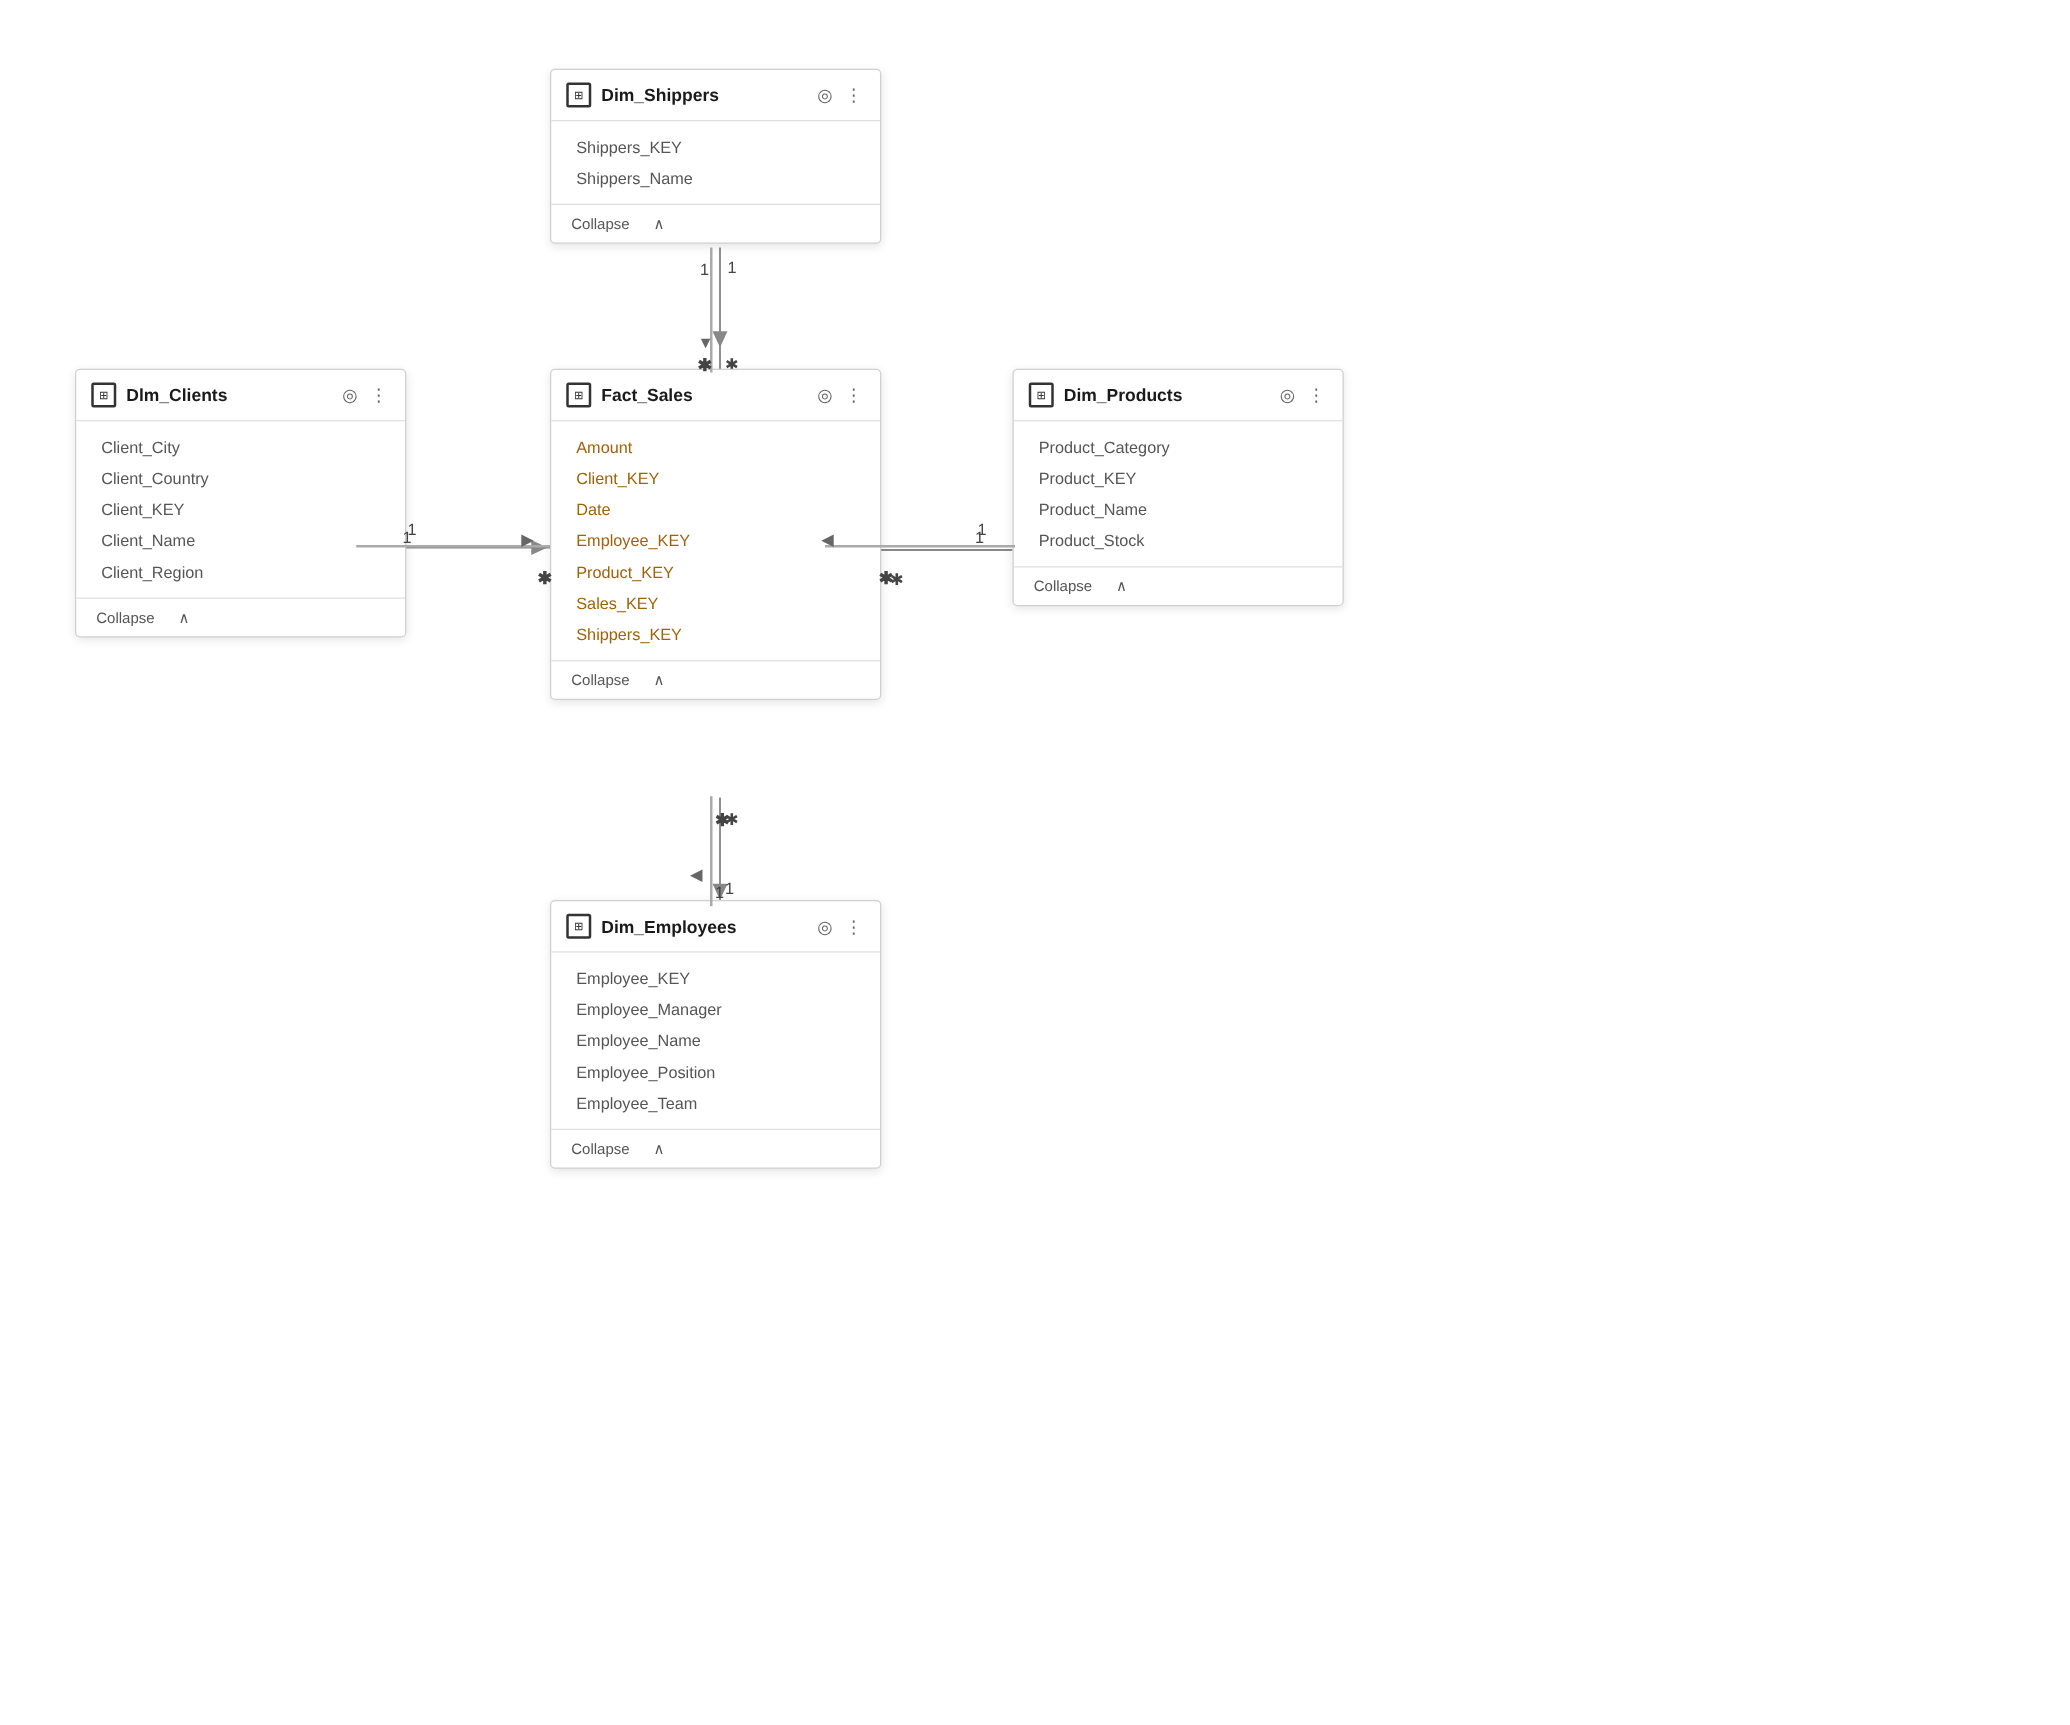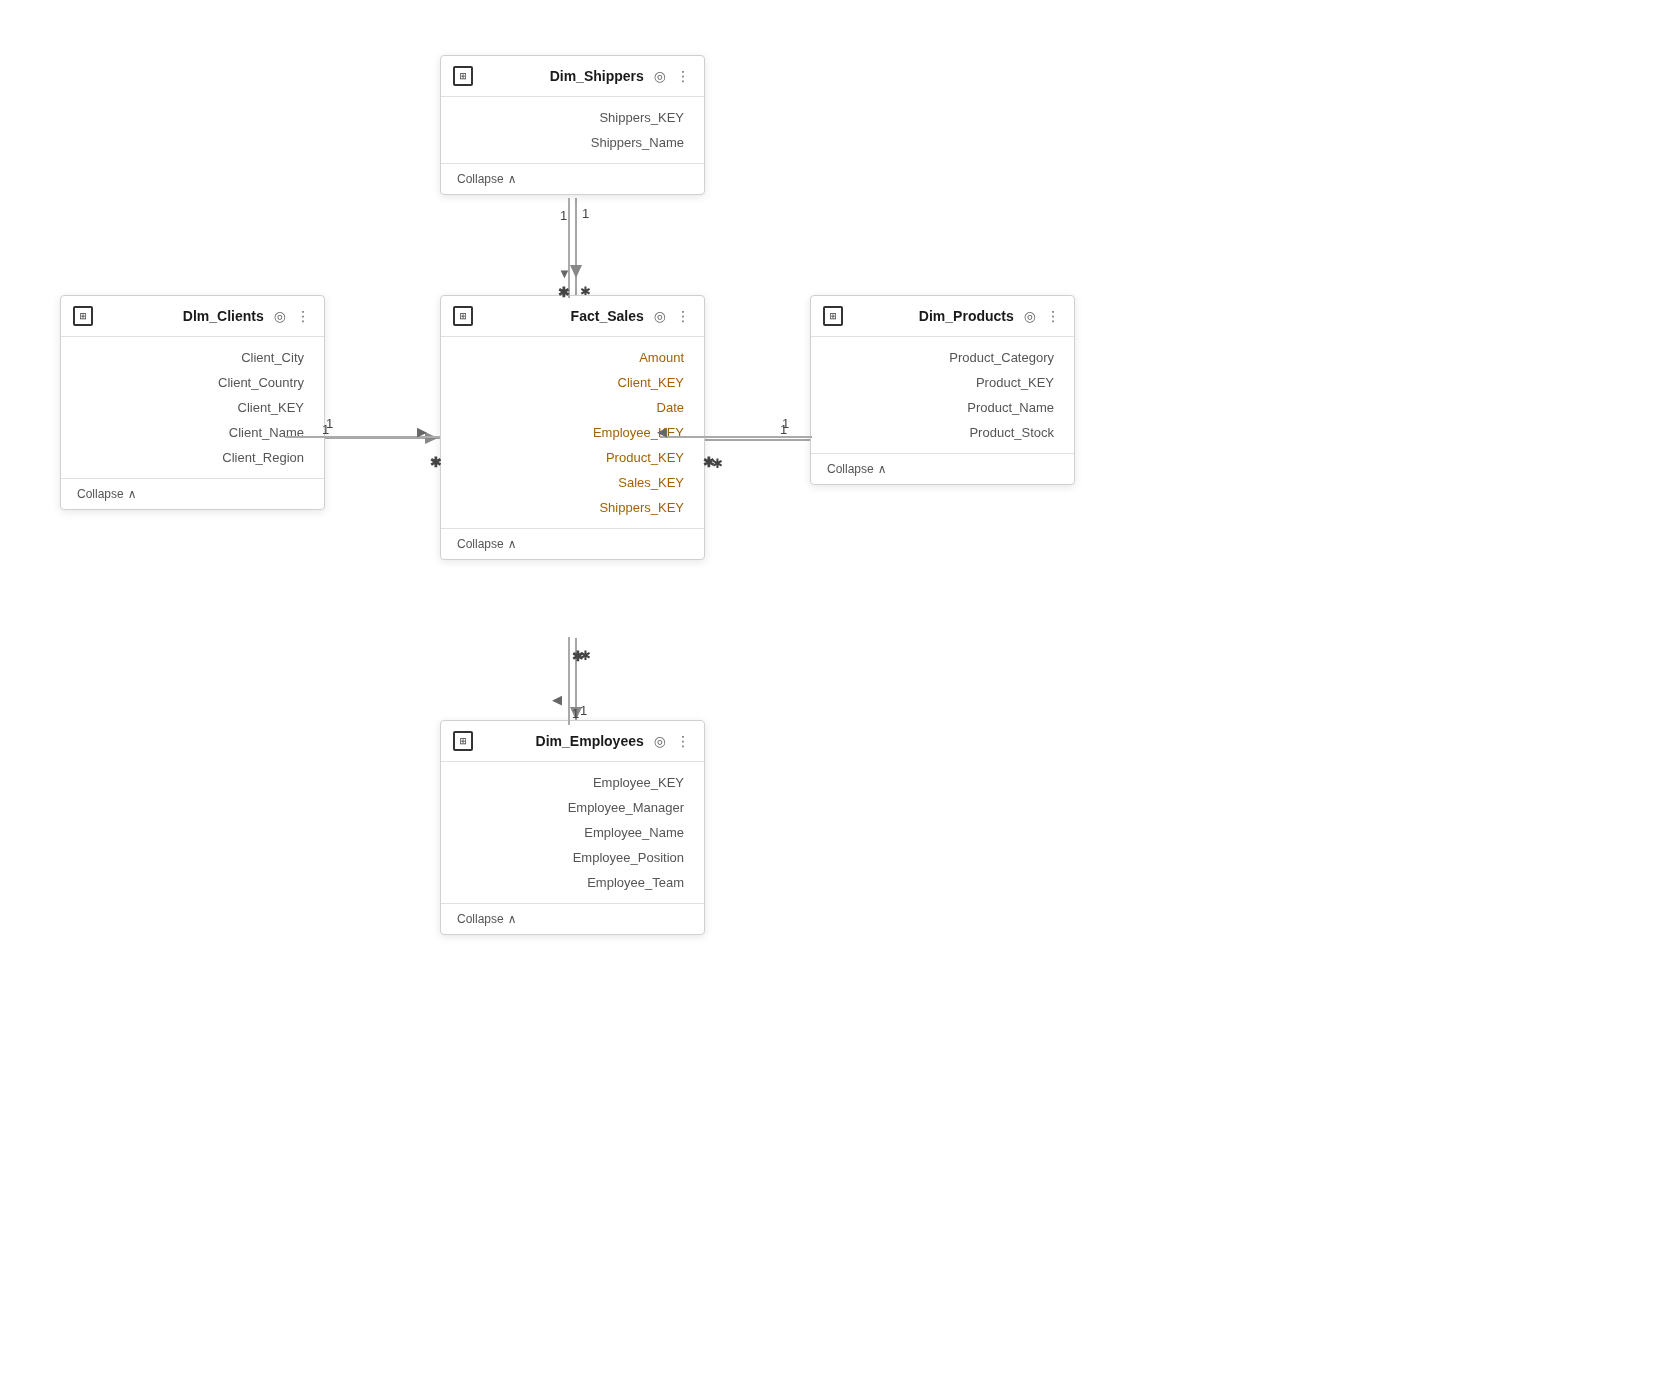--- a/index.html
+++ b/index.html
@@ -48,60 +48,58 @@
       justify-content: center;
       font-size: 9px;
       flex-shrink: 0;
     }
 
     .table-title {
       font-weight: 600;
       font-size: 14px;
       flex: 1;
       color: #1a1a1a;
-      text-align: right;
     }
 
     .header-actions {
       display: flex;
       align-items: center;
       gap: 6px;
     }
 
     .icon-btn {
       cursor: pointer;
       color: #666;
       font-size: 14px;
       padding: 2px;
     }
 
     .table-fields {
       padding: 8px 0;
-      text-align: right;
     }
 
     .field-row {
       padding: 5px 20px;
       color: #555;
       font-size: 13px;
     }
 
     .field-row.highlight {
       color: #a16207;
     }
 
     .table-footer {
       padding: 8px 16px;
       border-top: 1px solid #e0e0e0;
       color: #555;
       font-size: 12px;
       cursor: pointer;
       display: flex;
       align-items: center;
-      gap: 4px;
+      gap: 19px;
     }
 
     
     .connector-svg {
       position: absolute;
       top: 0;
       left: 0;
       width: 100%;
       height: 100%;
       pointer-events: none;

